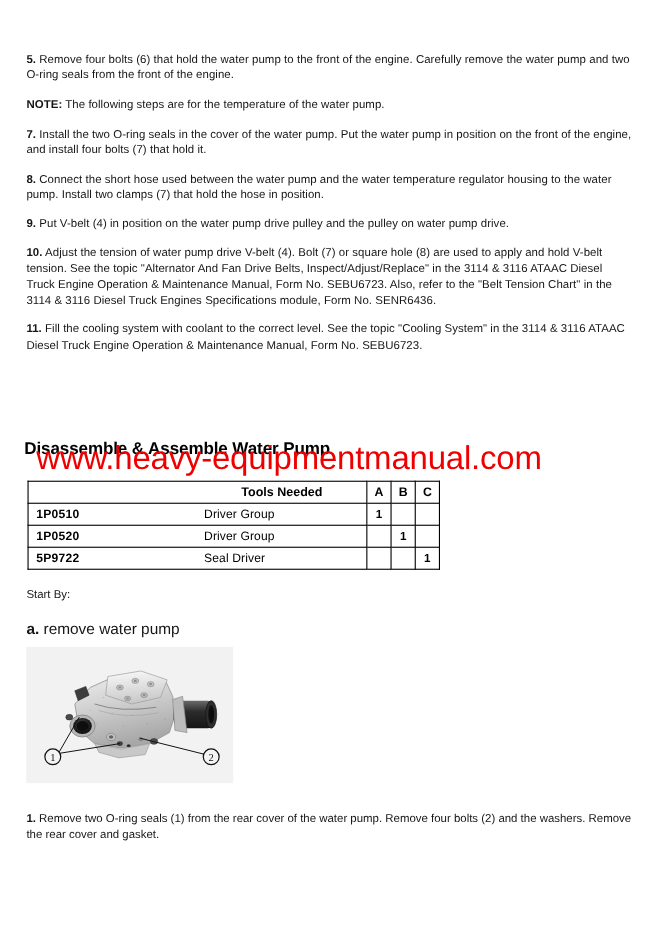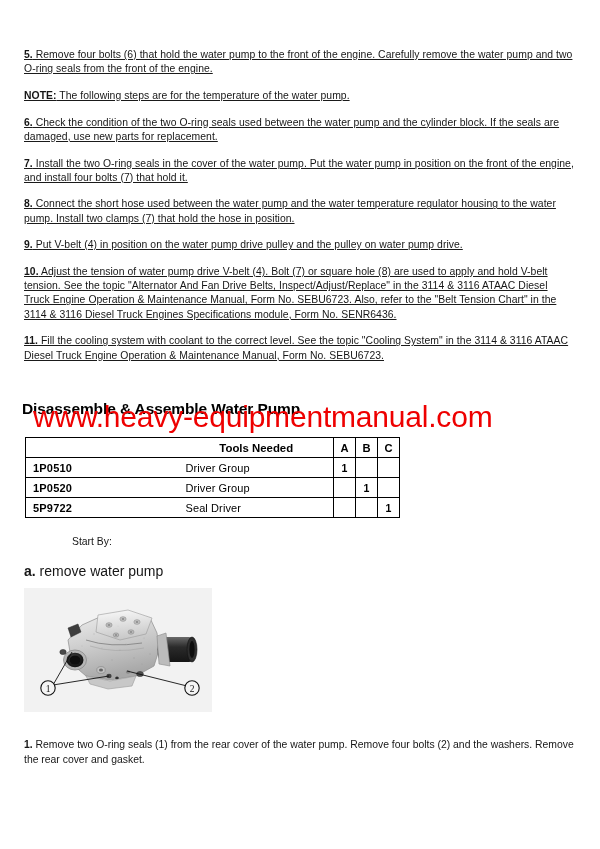--- a/index.html
+++ b/index.html
@@ -23,21 +23,20 @@
     box-sizing: border-box;
     padding: 0;
   }
 
   
   .content {
     position: absolute;
     left: 24px;
     top: 48px;
     width: 552px;
-    text-decoration: underline;
   }
 
   .para {
     font-size: 10.4px;
     line-height: 14.2px;
     margin: 0 0 12.5px 0;
     text-align: left;
     letter-spacing: 0.005em;
     color: #161616;
   }
@@ -121,21 +120,20 @@
   .tools-table .nb-left  { border-left: none; }
   .tools-table .nb-right { border-right: none; }
 
   
   .startby-label {
     position: absolute;
     left: 24px;
     top: 536px;
     font-size: 10.4px;
     color: #161616;
-    margin-left: 48px;
   }
   .startby-item {
     position: absolute;
     left: 24px;
     top: 563px;
     font-size: 14px;
     color: #161616;
   }
   .startby-item .lead { font-weight: bold; }
 
@@ -179,21 +177,20 @@
   .closing .lead { font-weight: bold; }
 </style>
 </head>
 <body>
 
 <div class="page">
 
   <div class="content">
     <p class="para"><span class="lead">5.</span><span> Remove four bolts (6) that hold the water pump to the front of the engine. Carefully remove the water pump and two O-ring seals from the front of the engine.</span></p>
     <p class="para"><span class="lead">NOTE:</span><span> The following steps are for the temperature of the water pump.</span></p>
-    <p class="para"><span class="lead">6.</span><span> Check the condition of the two O-ring seals used between the water pump and the cylinder block. If the seals are damaged, use new parts for replacement.</span></p>
     <p class="para"><span class="lead">7.</span><span> Install the two O-ring seals in the cover of the water pump. Put the water pump in position on the front of the engine, and install four bolts (7) that hold it.</span></p>
     <p class="para"><span class="lead">8.</span><span> Connect the short hose used between the water pump and the water temperature regulator housing to the water pump. Install two clamps (7) that hold the hose in position.</span></p>
     <p class="para"><span class="lead">9.</span><span> Put V-belt (4) in position on the water pump drive pulley and the pulley on water pump drive.</span></p>
     <p class="para"><span class="lead">10.</span><span> Adjust the tension of water pump drive V-belt (4). Bolt (7) or square hole (8) are used to apply and hold V-belt tension. See the topic "Alternator And Fan Drive Belts, Inspect/Adjust/Replace" in the 3114 &amp; 3116 ATAAC Diesel Truck Engine Operation &amp; Maintenance Manual, Form No. SEBU6723. Also, refer to the "Belt Tension Chart" in the 3114 &amp; 3116 Diesel Truck Engines Specifications module, Form No. SENR6436.</span></p>
     <p class="para"><span class="lead">11.</span><span> Fill the cooling system with coolant to the correct level. See the topic "Cooling System" in the 3114 &amp; 3116 ATAAC Diesel Truck Engine Operation &amp; Maintenance Manual, Form No. SEBU6723.</span></p>
   </div>
 
   <h2 class="section-heading">Disassemble &amp; Assemble Water Pump</h2>
 
   <div class="watermark">www.heavy-equipmentmanual.com</div>

